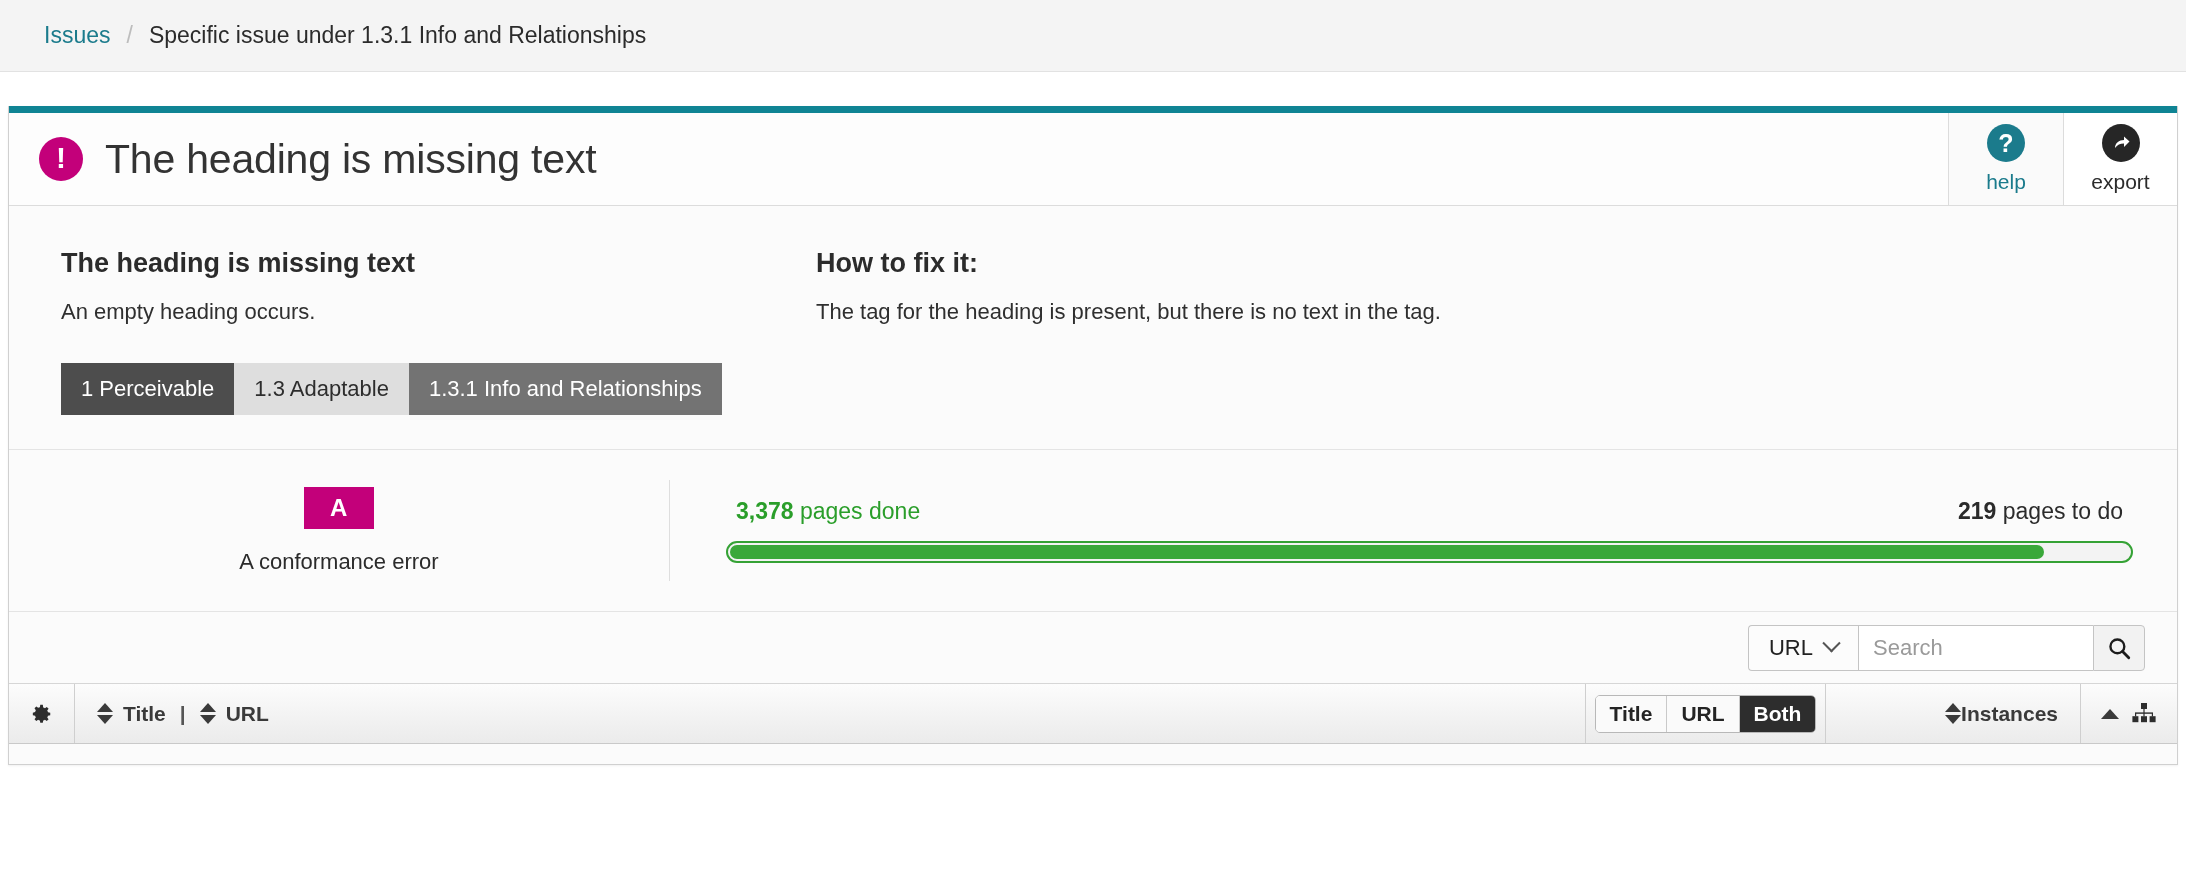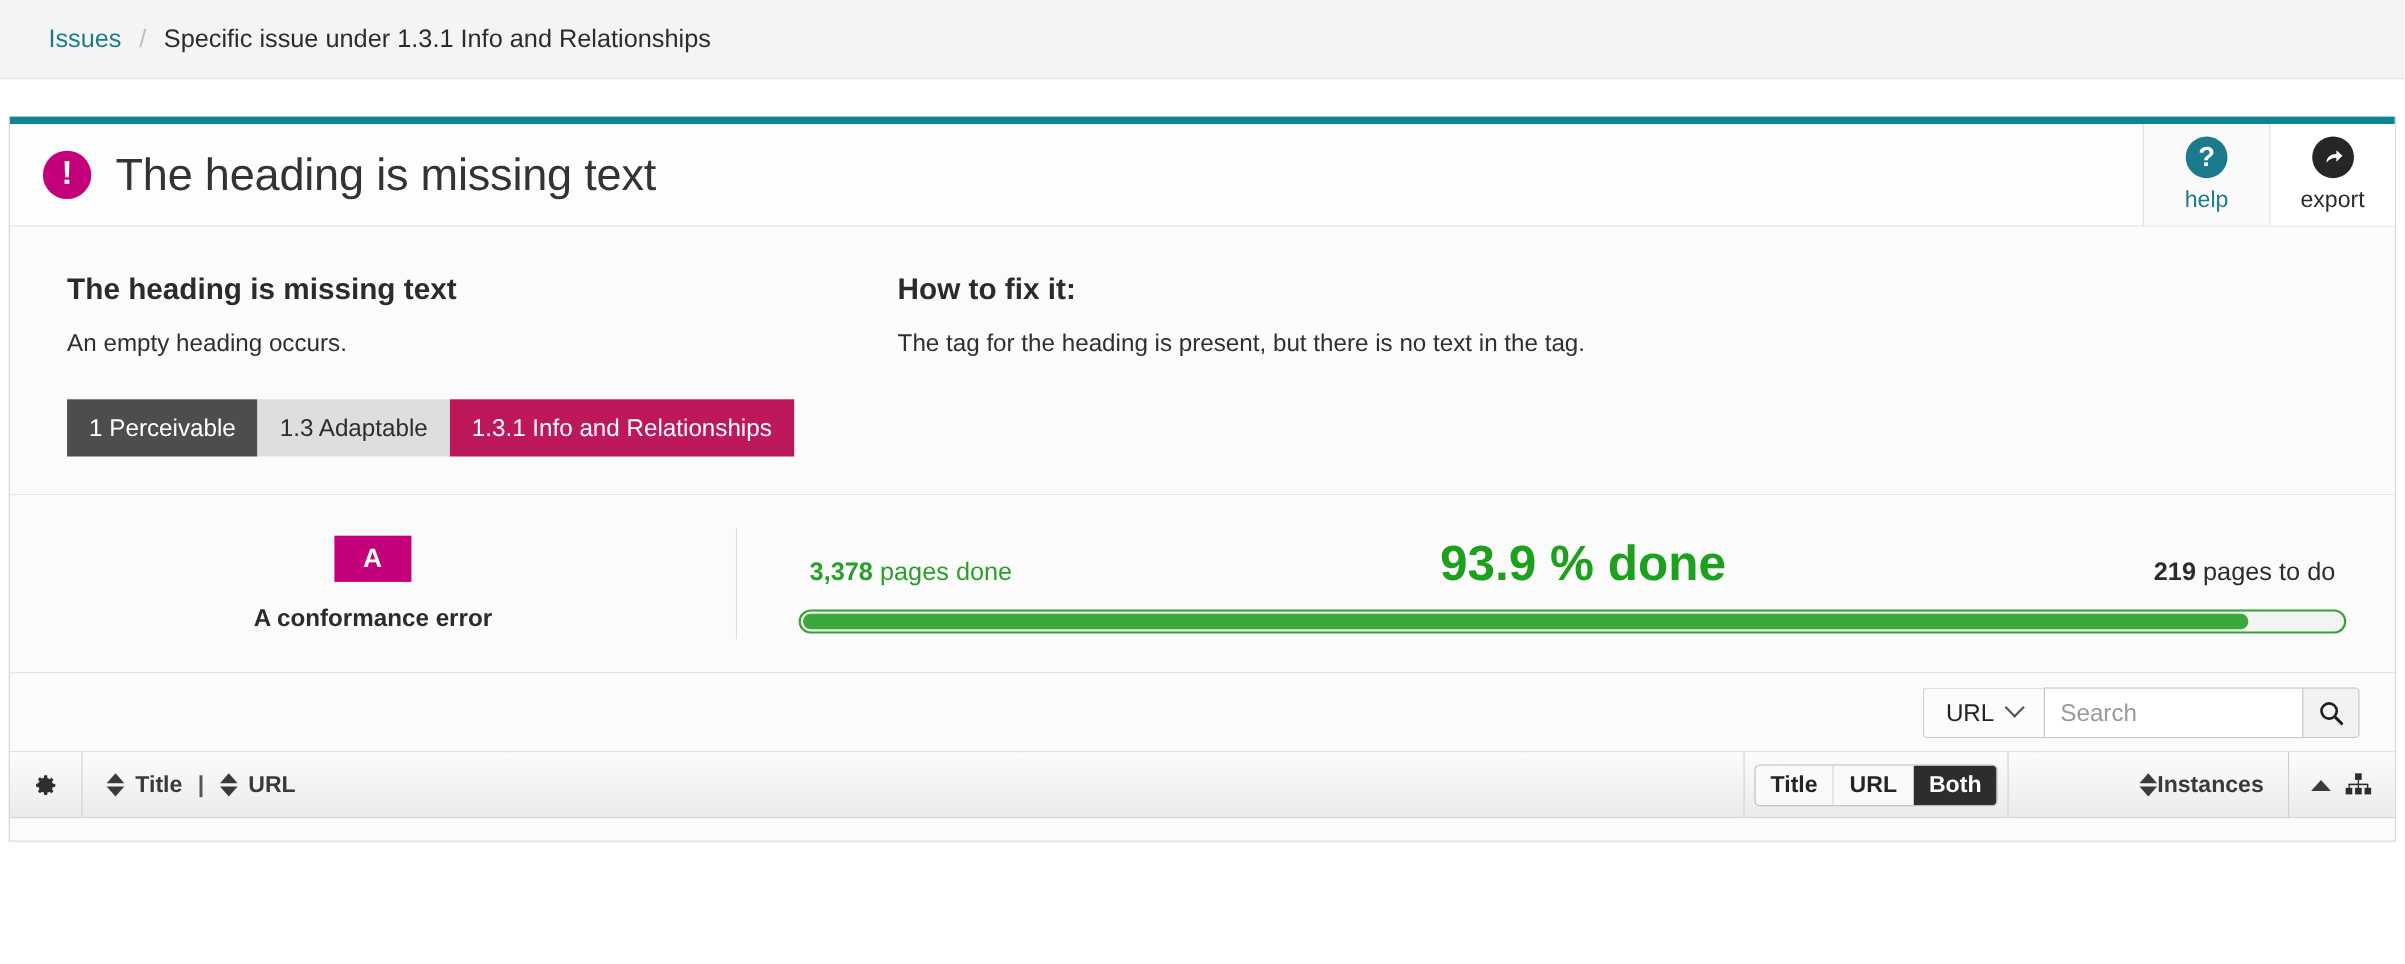--- a/index.html
+++ b/index.html
@@ -105,21 +105,21 @@
 
   .chips { display: flex; margin-top: 38px; }
   .chip {
     font-size: 22px;
     padding: 13px 20px;
     color: #fff;
     white-space: nowrap;
   }
   .chip.c1 { background: #4d4d4d; }
   .chip.c2 { background: #dedede; color: #2d2d2d; }
-  .chip.c3 { background: #be185d; }
+  .chip.c3 { background: #737373; }
 
   
   .stats-row {
     display: flex;
     align-items: center;
     height: 162px;
     border-bottom: 1px solid #e4e4e4;
     background: #fbfbfb;
   }
   .stat-left {
@@ -127,21 +127,21 @@
     display: flex; flex-direction: column;
     align-items: center; justify-content: center;
     gap: 20px;
   }
   .conf-badge {
     background: #c3007a; color: #fff;
     font-size: 24px; font-weight: 700;
     padding: 7px 26px;
     letter-spacing: .5px;
   }
-  .conf-label { font-size: 22px; font-weight: 700; color: #2b2b2b; }
+  .conf-label { font-size: 22px; font-weight: 400; color: #2b2b2b; }
   .stat-divider { width: 1px; align-self: stretch; margin: 30px 0; background: #dedede; }
   .stat-right { flex: 1; padding: 0 44px 0 56px; }
   .stat-nums {
     display: flex; align-items: baseline; justify-content: space-between;
     padding: 0 10px;
   }
   .pages-done { font-size: 23px; color: #2a9e2a; }
   .pages-done b { font-weight: 700; }
   .pct-done { font-size: 45px; font-weight: 700; color: #1da01d; }
   .pages-todo { font-size: 23px; color: #2b2b2b; }
@@ -294,21 +294,20 @@
     <div class="stat-left">
       <span class="conf-badge">A</span>
       <span class="conf-label">A conformance error</span>
     </div>
 
     <div class="stat-divider"></div>
 
     <div class="stat-right">
       <div class="stat-nums">
         <span class="pages-done"><b>3,378</b> <span>pages done</span></span>
-        <span class="pct-done">93.9 % done</span>
         <span class="pages-todo"><b>219</b> <span>pages to do</span></span>
       </div>
       <div class="bar-outer">
         <div class="bar-inner" id="bar-fill" style="width: 93.9%;"></div>
       </div>
     </div>
   </div>
 
   <div class="search-row">
     <div class="sel-box">

